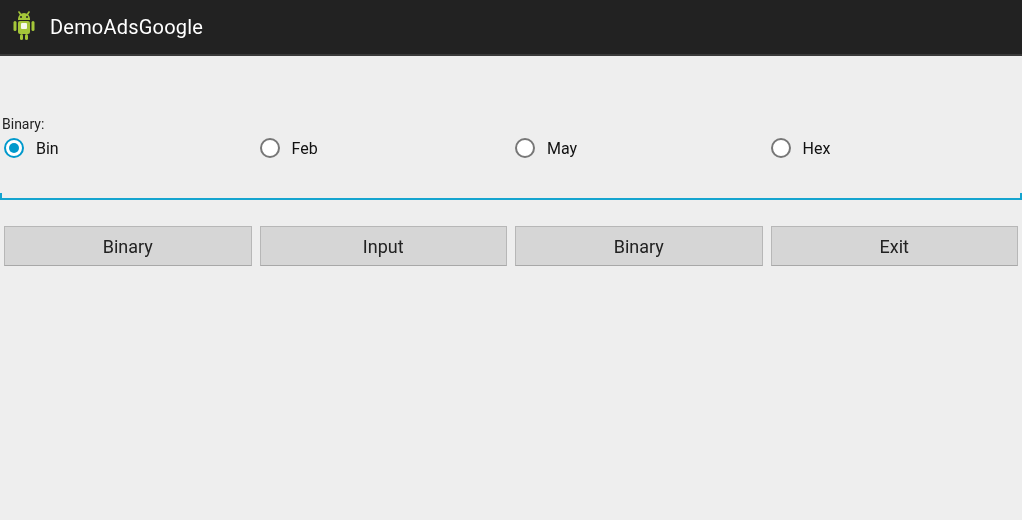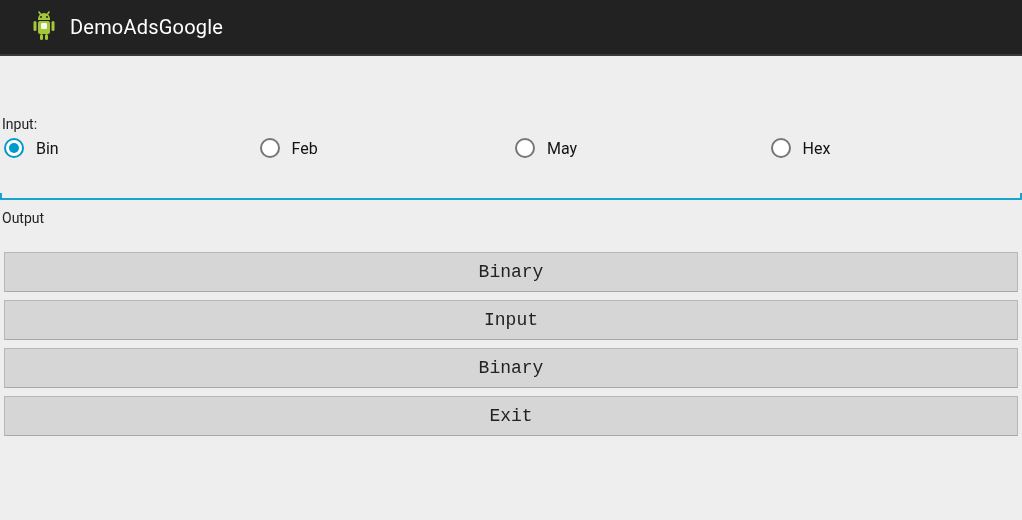--- a/index.html
+++ b/index.html
@@ -11,21 +11,21 @@
     font-family: Roboto, "Helvetica Neue", Arial, sans-serif;
     background: #eeeeee;
     overflow: hidden;
   }
   .action-bar {
     height: 56px;
     background: #222222;
     border-bottom: 2px solid #3a3a3a;
     display: flex;
     align-items: center;
-    padding: 0 28px;
+    padding: 0 8px;
     color: #ffffff;
     font-size: 20px;
   }
   .app-icon {
     width: 32px;
     height: 32px;
     margin-right: 10px;
     flex-shrink: 0;
   }
   .app-title {
@@ -104,25 +104,24 @@
   .underline-wrap::after { right: 0; }
 
   .output-label {
     font-size: 14px;
     color: #222;
     margin: 10px 0 0 2px;
   }
 
   .btn-col {
     display: flex;
-    flex-direction: column;
+    flex-direction: row;
     gap: 8px;
     margin-top: 26px;
     padding: 0 4px;
-    font-family: Liberation Mono, monospace;
   }
   .holo-btn {
     width: 100%;
     height: 40px;
     background: #d6d6d6;
     border: 1px solid #b7b7b7;
     border-bottom: 1px solid #a8a8a8;
     font-size: 18px;
     color: #222;
     cursor: pointer;
@@ -156,21 +155,21 @@
       <rect x="17" y="23" width="3" height="6" rx="1.5" fill="#a4c639"></rect>
 
       <rect x="13" y="12" width="6" height="6" rx="1" fill="#ffffff" opacity="0.9"></rect>
     </svg>
   </span>
   <span class="app-title">DemoAdsGoogle</span>
 </div>
 
 <div class="content">
 
-  <div class="input-label">Input:</div>
+  <div class="input-label">Binary:</div>
 
   <div class="radio-row">
     <label class="radio-item">
       <span class="radio-circle checked"></span>
       <span>Bin</span>
     </label>
     <label class="radio-item">
       <span class="radio-circle"></span>
       <span>Feb</span>
     </label>
@@ -181,21 +180,20 @@
     <label class="radio-item">
       <span class="radio-circle"></span>
       <span>Hex</span>
     </label>
   </div>
 
   <div class="underline-wrap">
     <input class="underline-input" type="text" value="" style="">
   </div>
 
-  <div class="output-label">Output</div>
 
   <div class="btn-col">
     <button class="holo-btn">Binary</button>
     <button class="holo-btn">Input</button>
     <button class="holo-btn">Binary</button>
     <button class="holo-btn">Exit</button>
   </div>
 
 </div>
 

